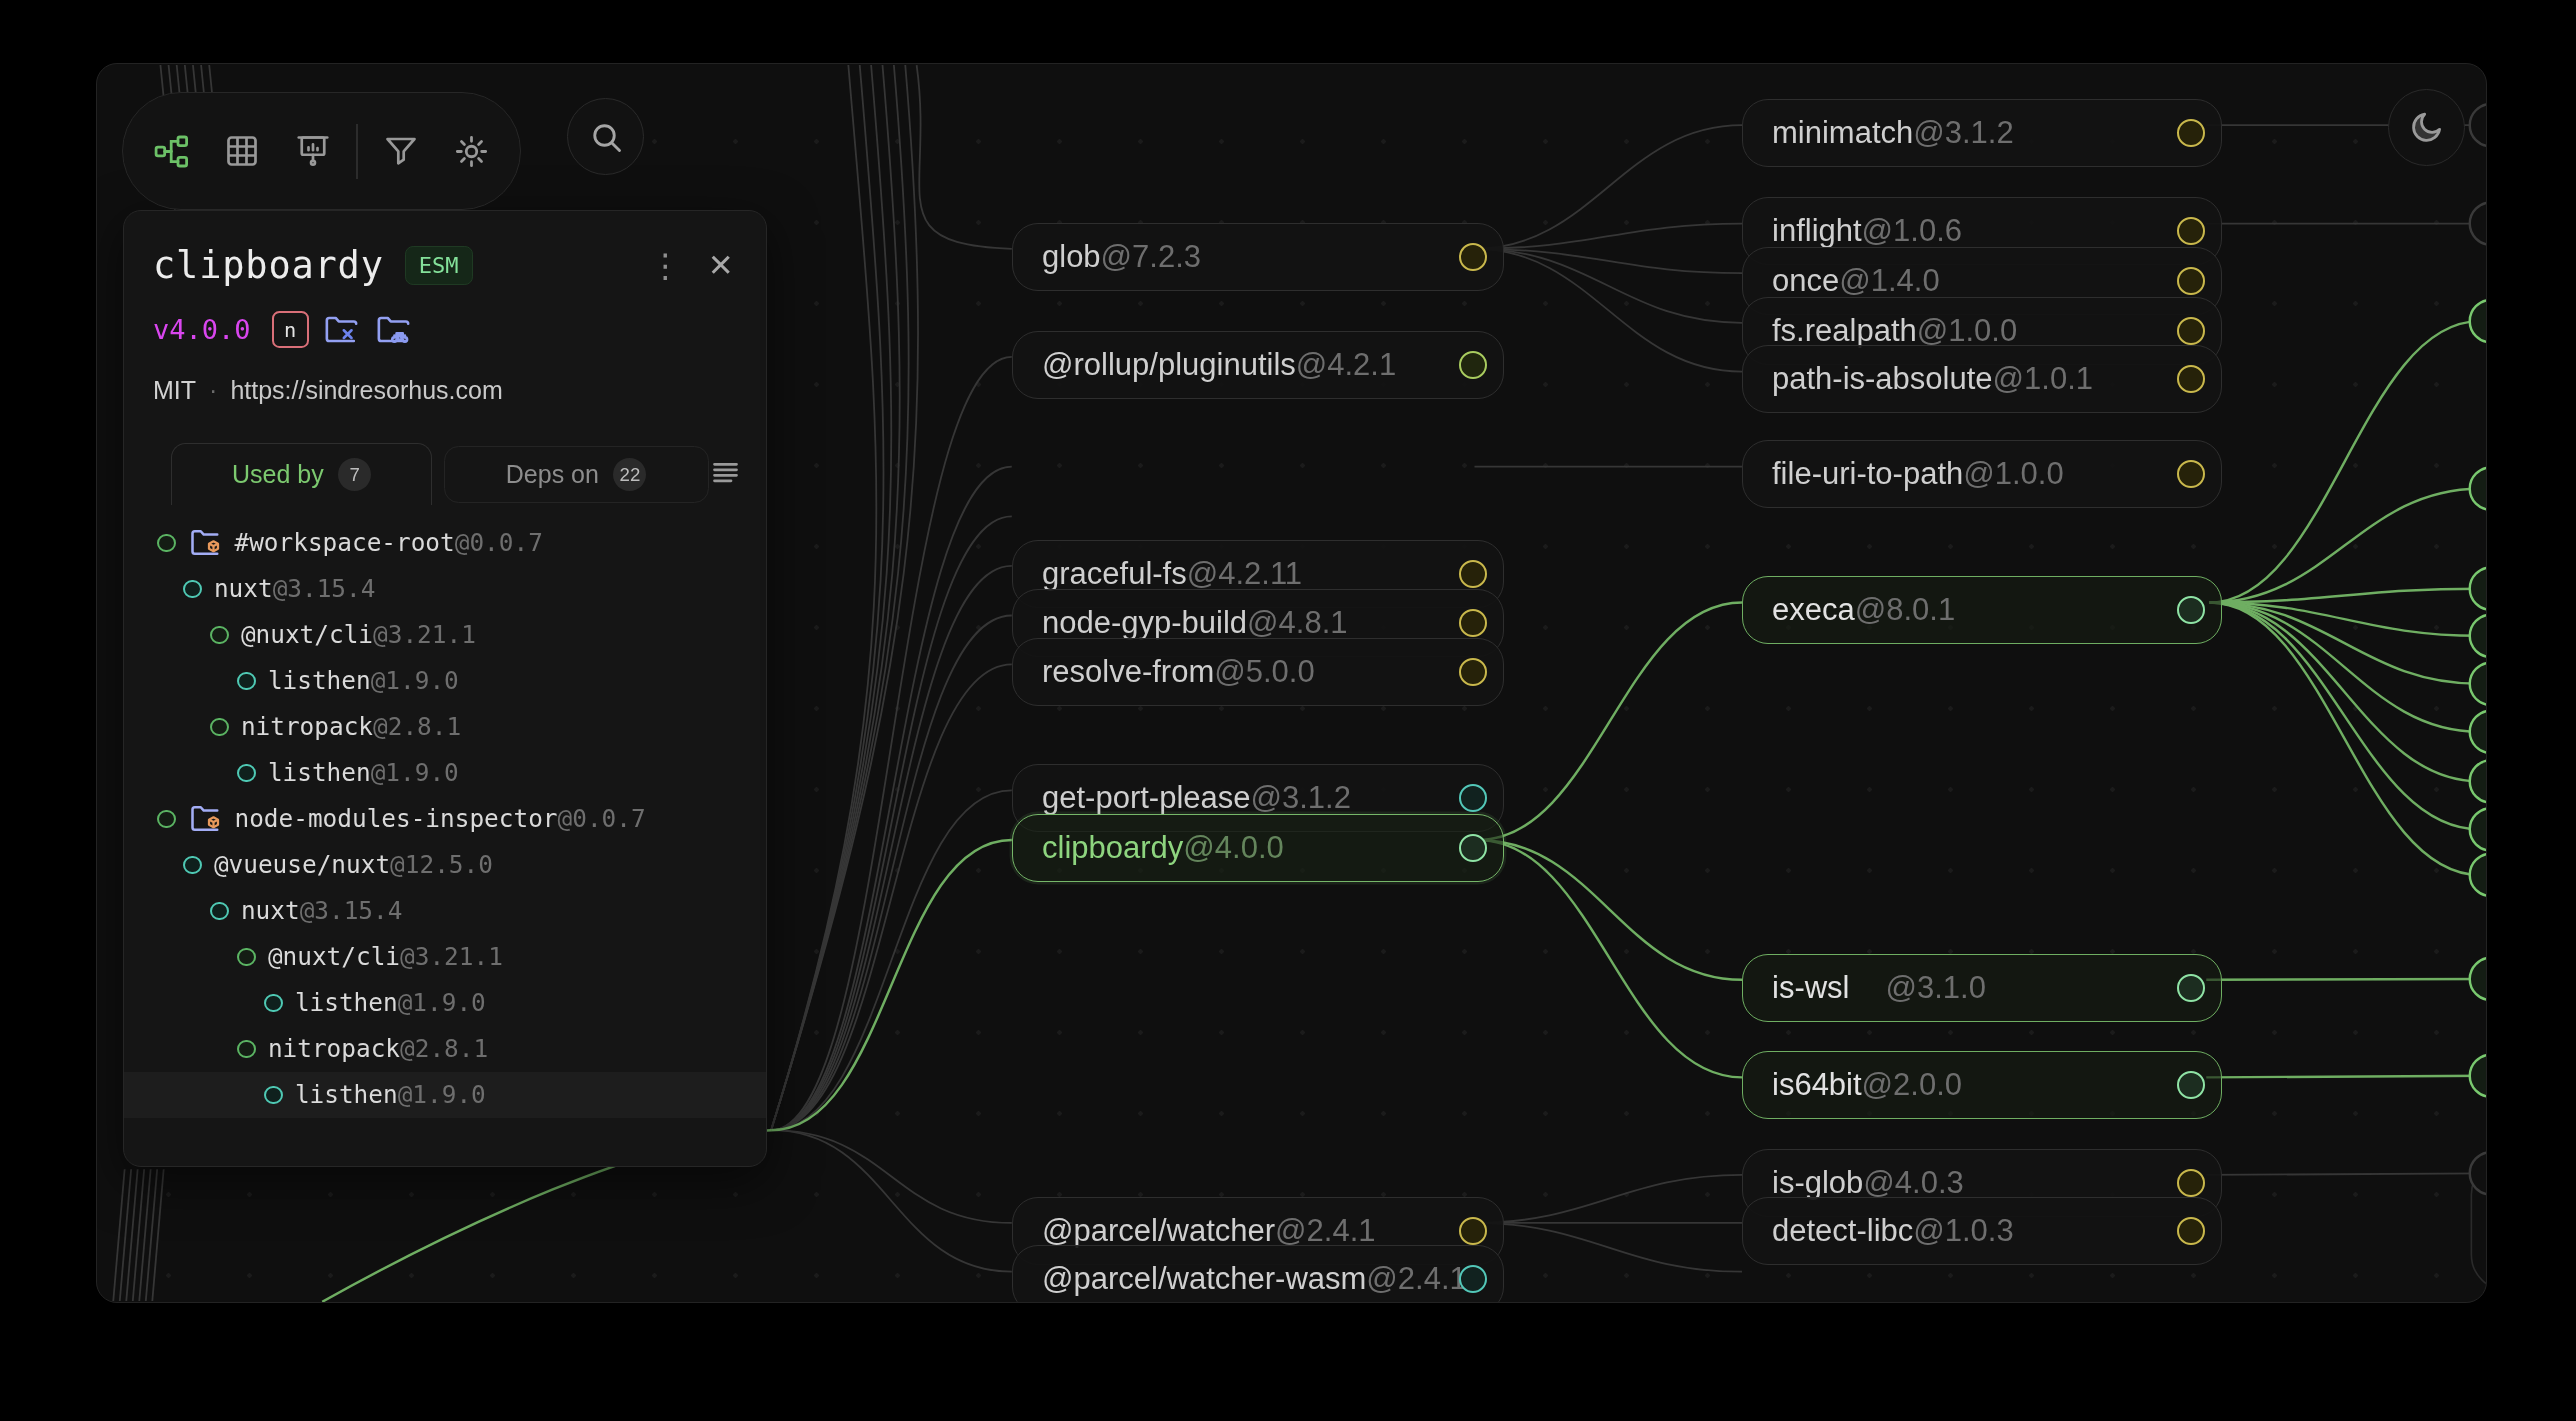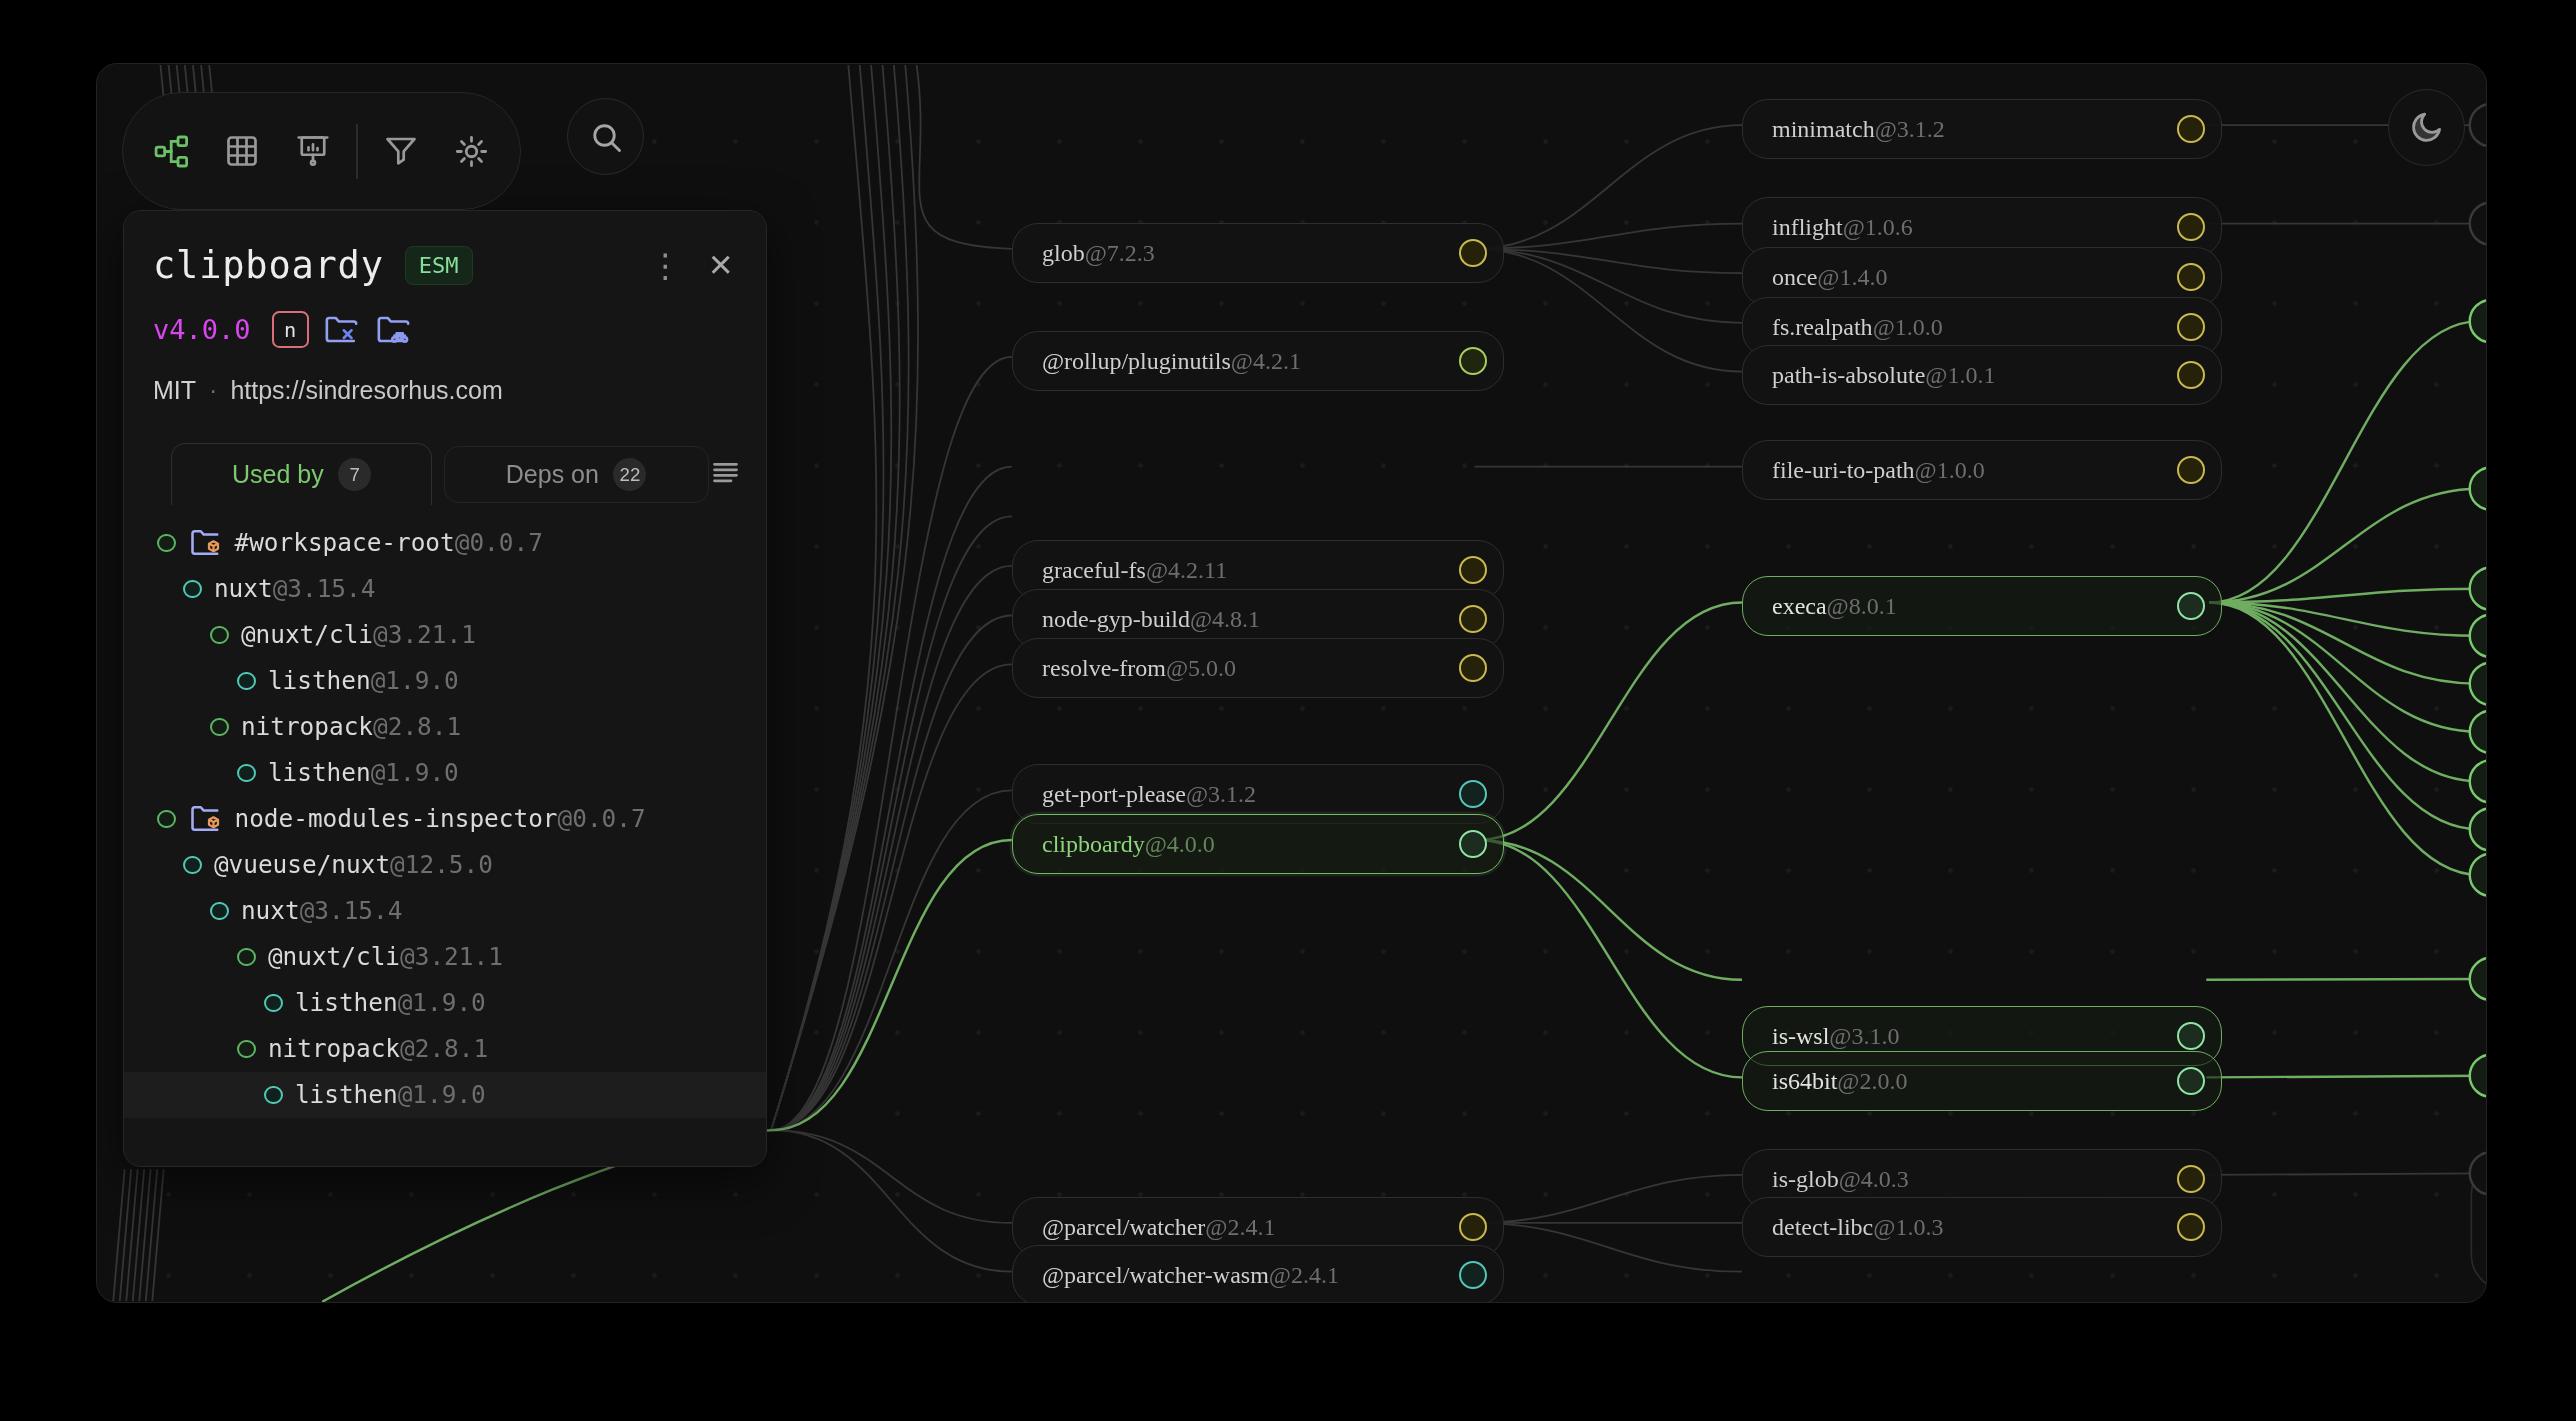--- a/index.html
+++ b/index.html
@@ -4,23 +4,23 @@
 <style>
   html,body{margin:0;padding:0;background:#000;}
   body{width:2576px;height:1421px;position:relative;overflow:hidden;
        font-family:"Liberation Sans",sans-serif;-webkit-font-smoothing:antialiased;}
   #win{position:absolute;left:96px;top:63px;width:2389px;height:1238px;
        background:#0f0f0f;border:0.8px solid #232323;border-radius:21px;overflow:hidden;
        background-image:radial-gradient(circle,#1b1b1b 2px,transparent 2.4px);
        background-size:81px 81px;background-position:31px 37px;}
   #edges{position:absolute;left:0;top:0;z-index:1;}
   
-  .gnode{position:absolute;height:60px;border-radius:26px;display:flex;align-items:center;
+  .gnode{position:absolute;height:68px;border-radius:26px;display:flex;align-items:center;
          background:rgba(18,18,18,.92);border:1.2px solid #2e2e2e;z-index:2;box-sizing:border-box;
-         padding-left:29px;font-family:Liberation Serif, serif;font-size:24px;white-space:nowrap;}
+         padding-left:29px;font-family:Liberation Sans, sans-serif;font-size:31px;white-space:nowrap;}
   .gnode .nname{color:#cfcfcf;}
   .gnode .nver{color:#6e6e6e;}
   .gnode .ndot{position:absolute;right:16.3px;width:28px;height:28px;border-radius:50%;
                border:2.4px solid #c9b84c;background:#231f0c;box-sizing:border-box;}
   .gnode.sel1{border-color:#76b769;background:#18211499;box-shadow:0 0 0 2.4px #76b7691f;}
   .gnode.sel1 .nname{color:#8ed57f;}
   .gnode.sel1 .nver{color:#64855c;}
   .gnode.sel2{border-color:#6fae62;background:#161d1299;}
   .gnode.sel2 .nname{color:#e2e2e2;}
   .dot-yellow{border-color:#c9b84c !important;background:#262209 !important;}
@@ -420,21 +420,21 @@
     <div class="gnode" style="left: 1645px; top: 376px; width: 480px;">
       <span class="nname">file-uri-to-path</span>
       <span class="nver">@1.0.0</span>
       <span class="ndot dot-yellow"></span>
     </div>
     <div class="gnode sel2" style="left: 1645px; top: 512px; width: 480px;">
       <span class="nname">execa</span>
       <span class="nver">@8.0.1</span>
       <span class="ndot dot-green"></span>
     </div>
-    <div class="gnode sel2" style="left: 1645px; top: 942px; width: 480px;">
+    <div class="gnode sel2" style="left: 1645px; top: 890px; width: 480px; gap: 36px;">
       <span class="nname">is-wsl</span>
       <span class="nver">@3.1.0</span>
       <span class="ndot dot-green"></span>
     </div>
     <div class="gnode sel2" style="left: 1645px; top: 987px; width: 480px;">
       <span class="nname">is64bit</span>
       <span class="nver">@2.0.0</span>
       <span class="ndot dot-green"></span>
     </div>
     <div class="gnode" style="left: 1645px; top: 1085px; width: 480px;">

